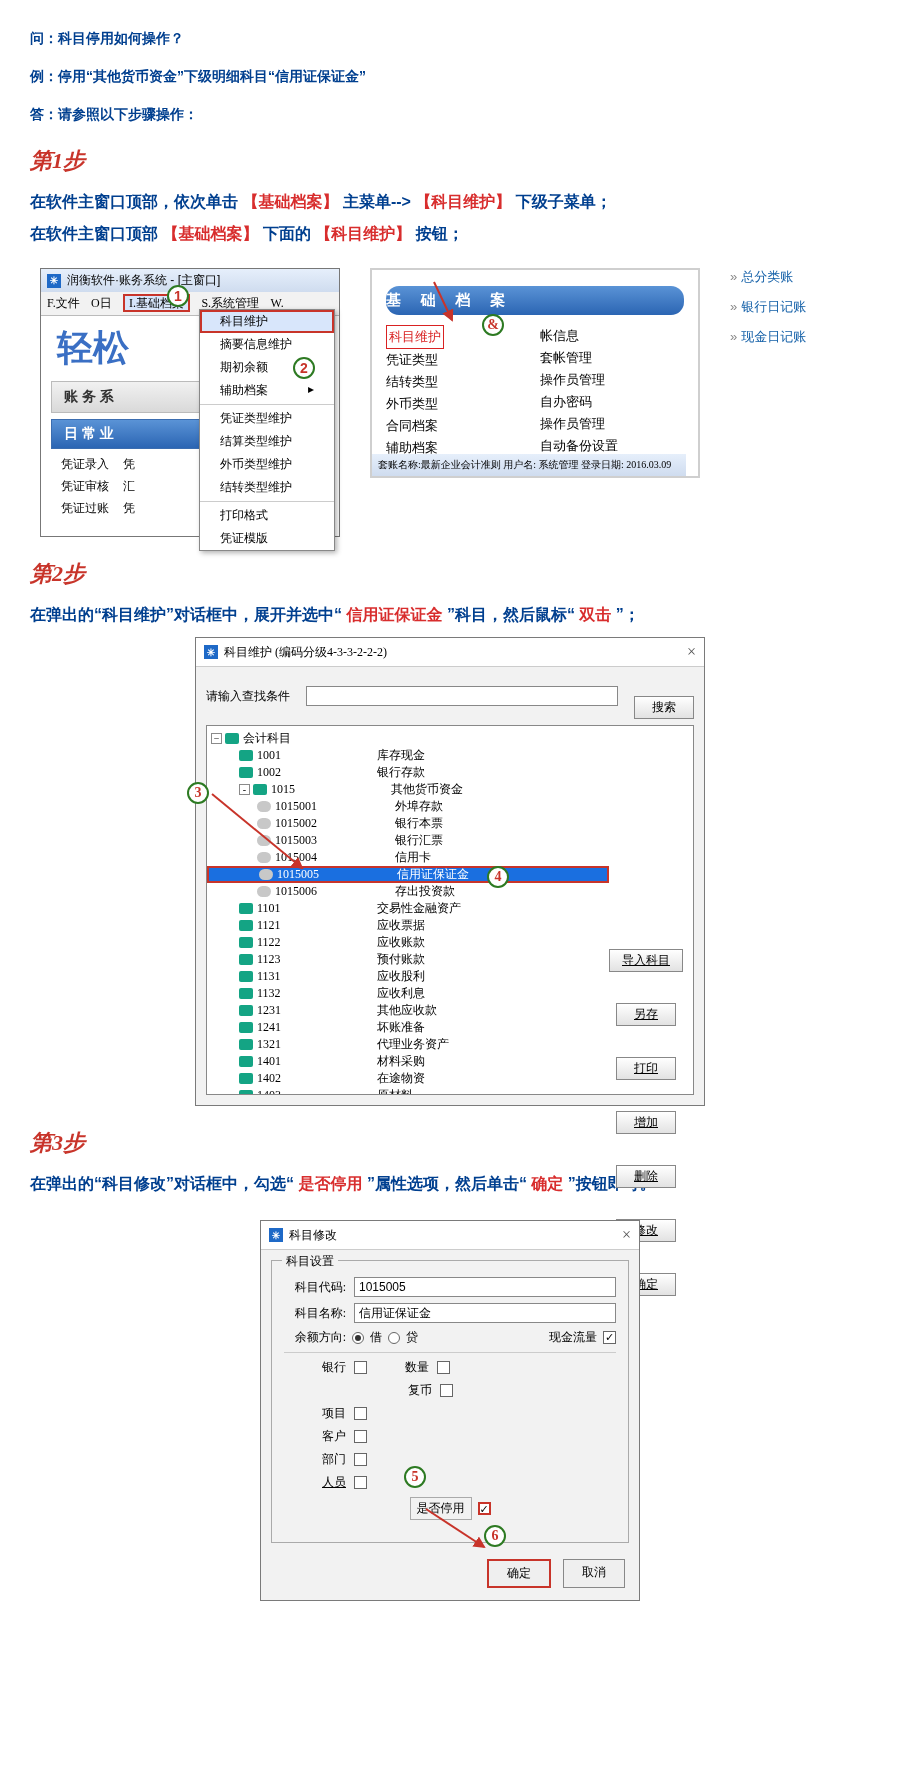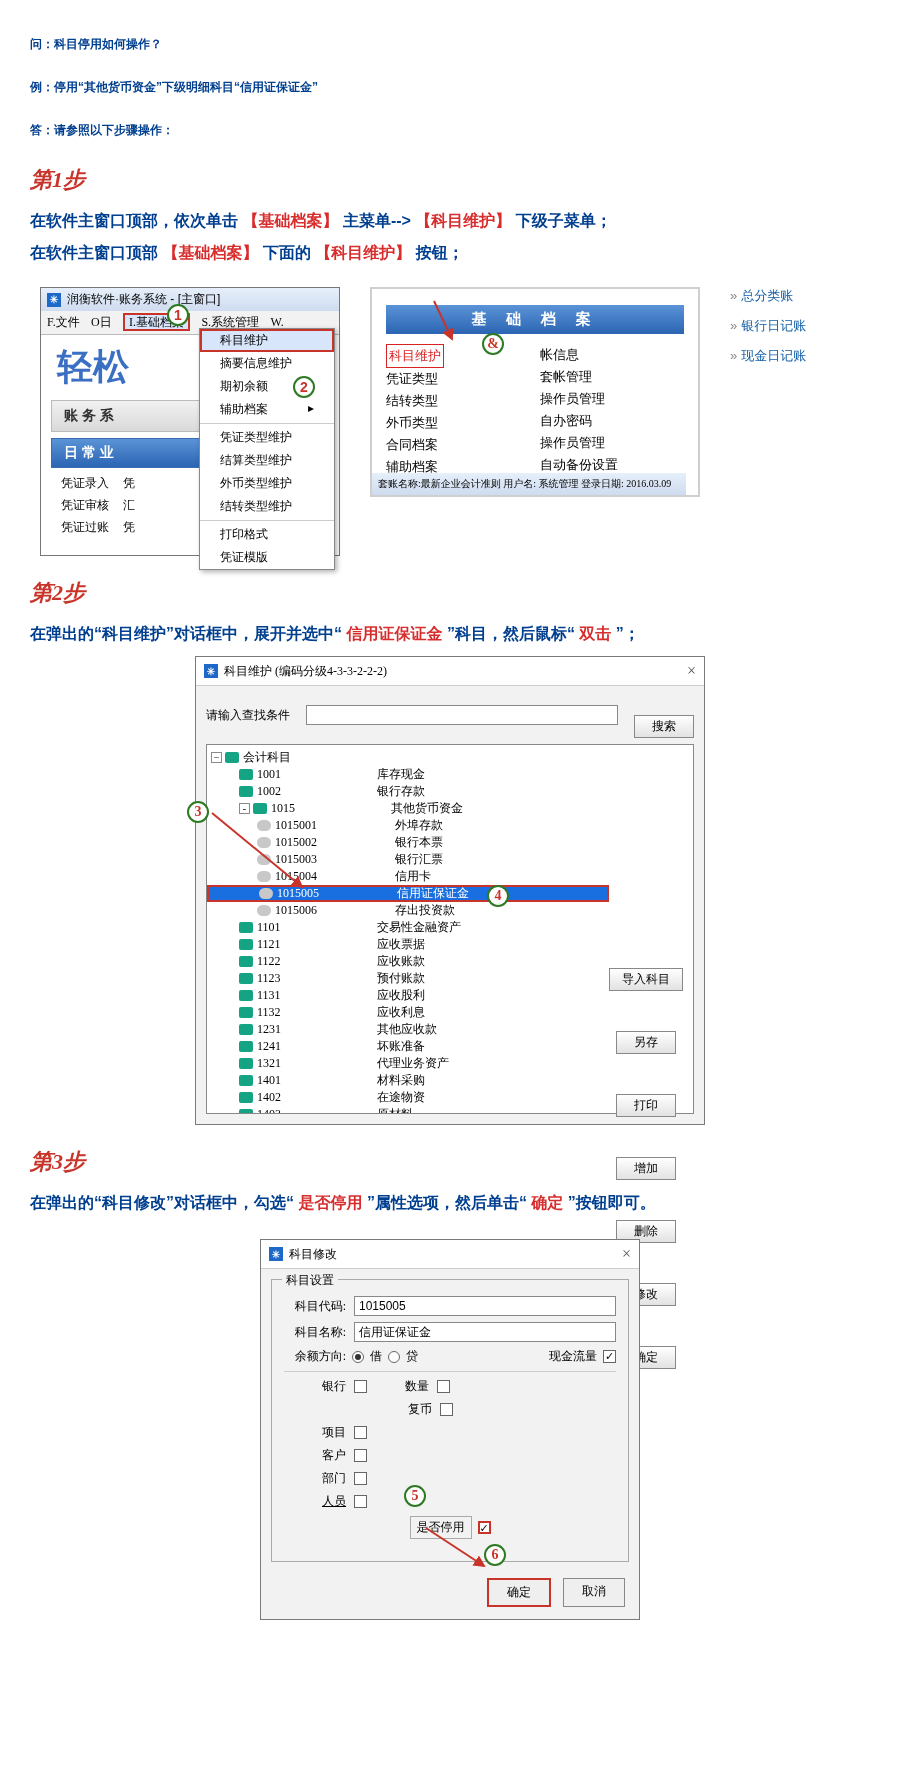--- a/index.html
+++ b/index.html
@@ -5,21 +5,21 @@
   * { box-sizing: border-box; }
   body {
     font-family: "Microsoft YaHei", SimSun, Arial, sans-serif;
     font-size: 16px;
     width: 900px;
     margin: 0;
     padding: 10px 30px;
     background: #fff;
     color: #000;
   }
-  .qa-line { color: #003f8f; font-weight: bold; margin: 26px 0; font-size: 12px; }
+  .qa-line { color: #003f8f; font-weight: bold; margin: 20px 0; font-size: 14px; }
   .step-head { color: #c8342a; font-family: "Times New Roman", serif; font-style: italic; font-weight: bold; font-size: 22px; margin: 22px 0 10px 0; }
   .step-body { color: #003f8f; font-weight: bold; font-size: 16px; line-height: 2; margin: 6px 0; }
   .step-body .red { color: #d82d2d; }
   .screens { display: flex; gap: 30px; margin: 18px 0 6px 10px; align-items: flex-start; }
   .winbox { border: 1px solid #777; background: #f5f5f5; font-family: SimSun, sans-serif; font-size: 12px; color: #000; position: relative; }
   .titlebar { background: linear-gradient(#e6effb, #cfdcef); padding: 3px 6px; display: flex; align-items: center; gap: 6px; }
   .sq-icon { width: 14px; height: 14px; background: #1e69c7; display: inline-flex; align-items: center; justify-content: center; color: #fff; font-size: 10px; font-weight: bold; }
   .menubar { background: #f2f2f2; border-bottom: 1px solid #bbb; padding: 3px 6px; font-size: 12px; }
   .menubar span { margin-right: 8px; font-family: Liberation Serif, serif; }
   .menu-hl { background: #d8e6fb; border: 2px solid #c8342a; padding: 0 4px; }
@@ -60,22 +60,22 @@
   }
   .small-list { padding: 4px 10px; font-size: 12px; line-height: 22px; }
   .small-list div { white-space: nowrap; }
   .pane2 {
     border: 2px solid #cfcfcf; width: 330px; background: #fff;
     font-family: SimSun; position: relative; height: 210px;
   }
   .pane2 .hdr {
     margin: 16px 14px 6px 14px;
     background: linear-gradient(#5a93d6,#2b65b3);
-    color: #fff; text-align: center; font-size: 15px; letter-spacing: 8px;
-    padding: 5px 0; font-weight: bold;
+    color: #fff; text-align: left; font-size: 15px; letter-spacing: 8px;
+    padding: 5px 0; font-weight: bold; border-radius: 13px;
   }
   .pane2 .grid { display: flex; padding: 4px 14px; gap: 10px; font-size: 13px; }
   .pane2 .col { flex: 1; }
   .pane2 .col div { line-height: 22px; }
   .hl3 { color: #d92222; border: 1px solid #d92222; display: inline-block; padding: 0 2px; }
   .foot2 { position: absolute; bottom: 0; left: 0; right: 12px; background: linear-gradient(#e6effb,#cfdcef); padding: 4px 6px; font-size: 10px; }
   .side-links { display: flex; flex-direction: column; justify-content: center; gap: 12px; font-size: 13px; }
   .side-links .lnk { color: #1460a8; text-align: right; }
   .side-links .bul { color: #888; margin-right: 4px; }
   .dialog {
@@ -109,21 +109,21 @@
     background: #14a484; border-radius: 2px; margin-right: 4px;
   }
   .tree-line .ic-grey {
     display: inline-block; width: 14px; height: 11px;
     background: #c8c8c8; border-radius: 6px; margin-right: 4px;
   }
   .tree-line .code { display: inline-block; width: 120px; }
   .tree-sel { background: #1a6fe0; color: #fff; border: 2px solid #c8342a; }
   .btn-col {
     width: 84px; display: flex; flex-direction: column;
-    gap: 17px; padding: 200px 10px 0 0; align-items: center;
+    gap: 8px; padding: 200px 10px 0 0; align-items: center; text-decoration: underline;
   }
   .dlg2 { width: 380px; border: 1px solid #7a7a7a; background: #f2f2f2; font-family: SimSun; font-size: 12px; position: relative; margin: 20px auto; }
   .fs { border: 1px solid #aaa; margin: 10px; padding: 10px 12px 16px 12px; position: relative; }
   .fs .lg { position: absolute; top: -8px; left: 10px; background: #f2f2f2; padding: 0 4px; font-size: 12px; }
   .frow { display: flex; align-items: center; margin: 6px 0; gap: 8px; font-size: 12px; }
   .frow .flab { width: 62px; text-align: right; }
   .frow input.tx { flex: 1; height: 20px; border: 1px solid #888; background: #fff; padding: 0 4px; font-size: 12px; }
   .chk {
     display: inline-block; width: 13px; height: 13px;
     border: 1px solid #666; background: #fff; vertical-align: middle;

